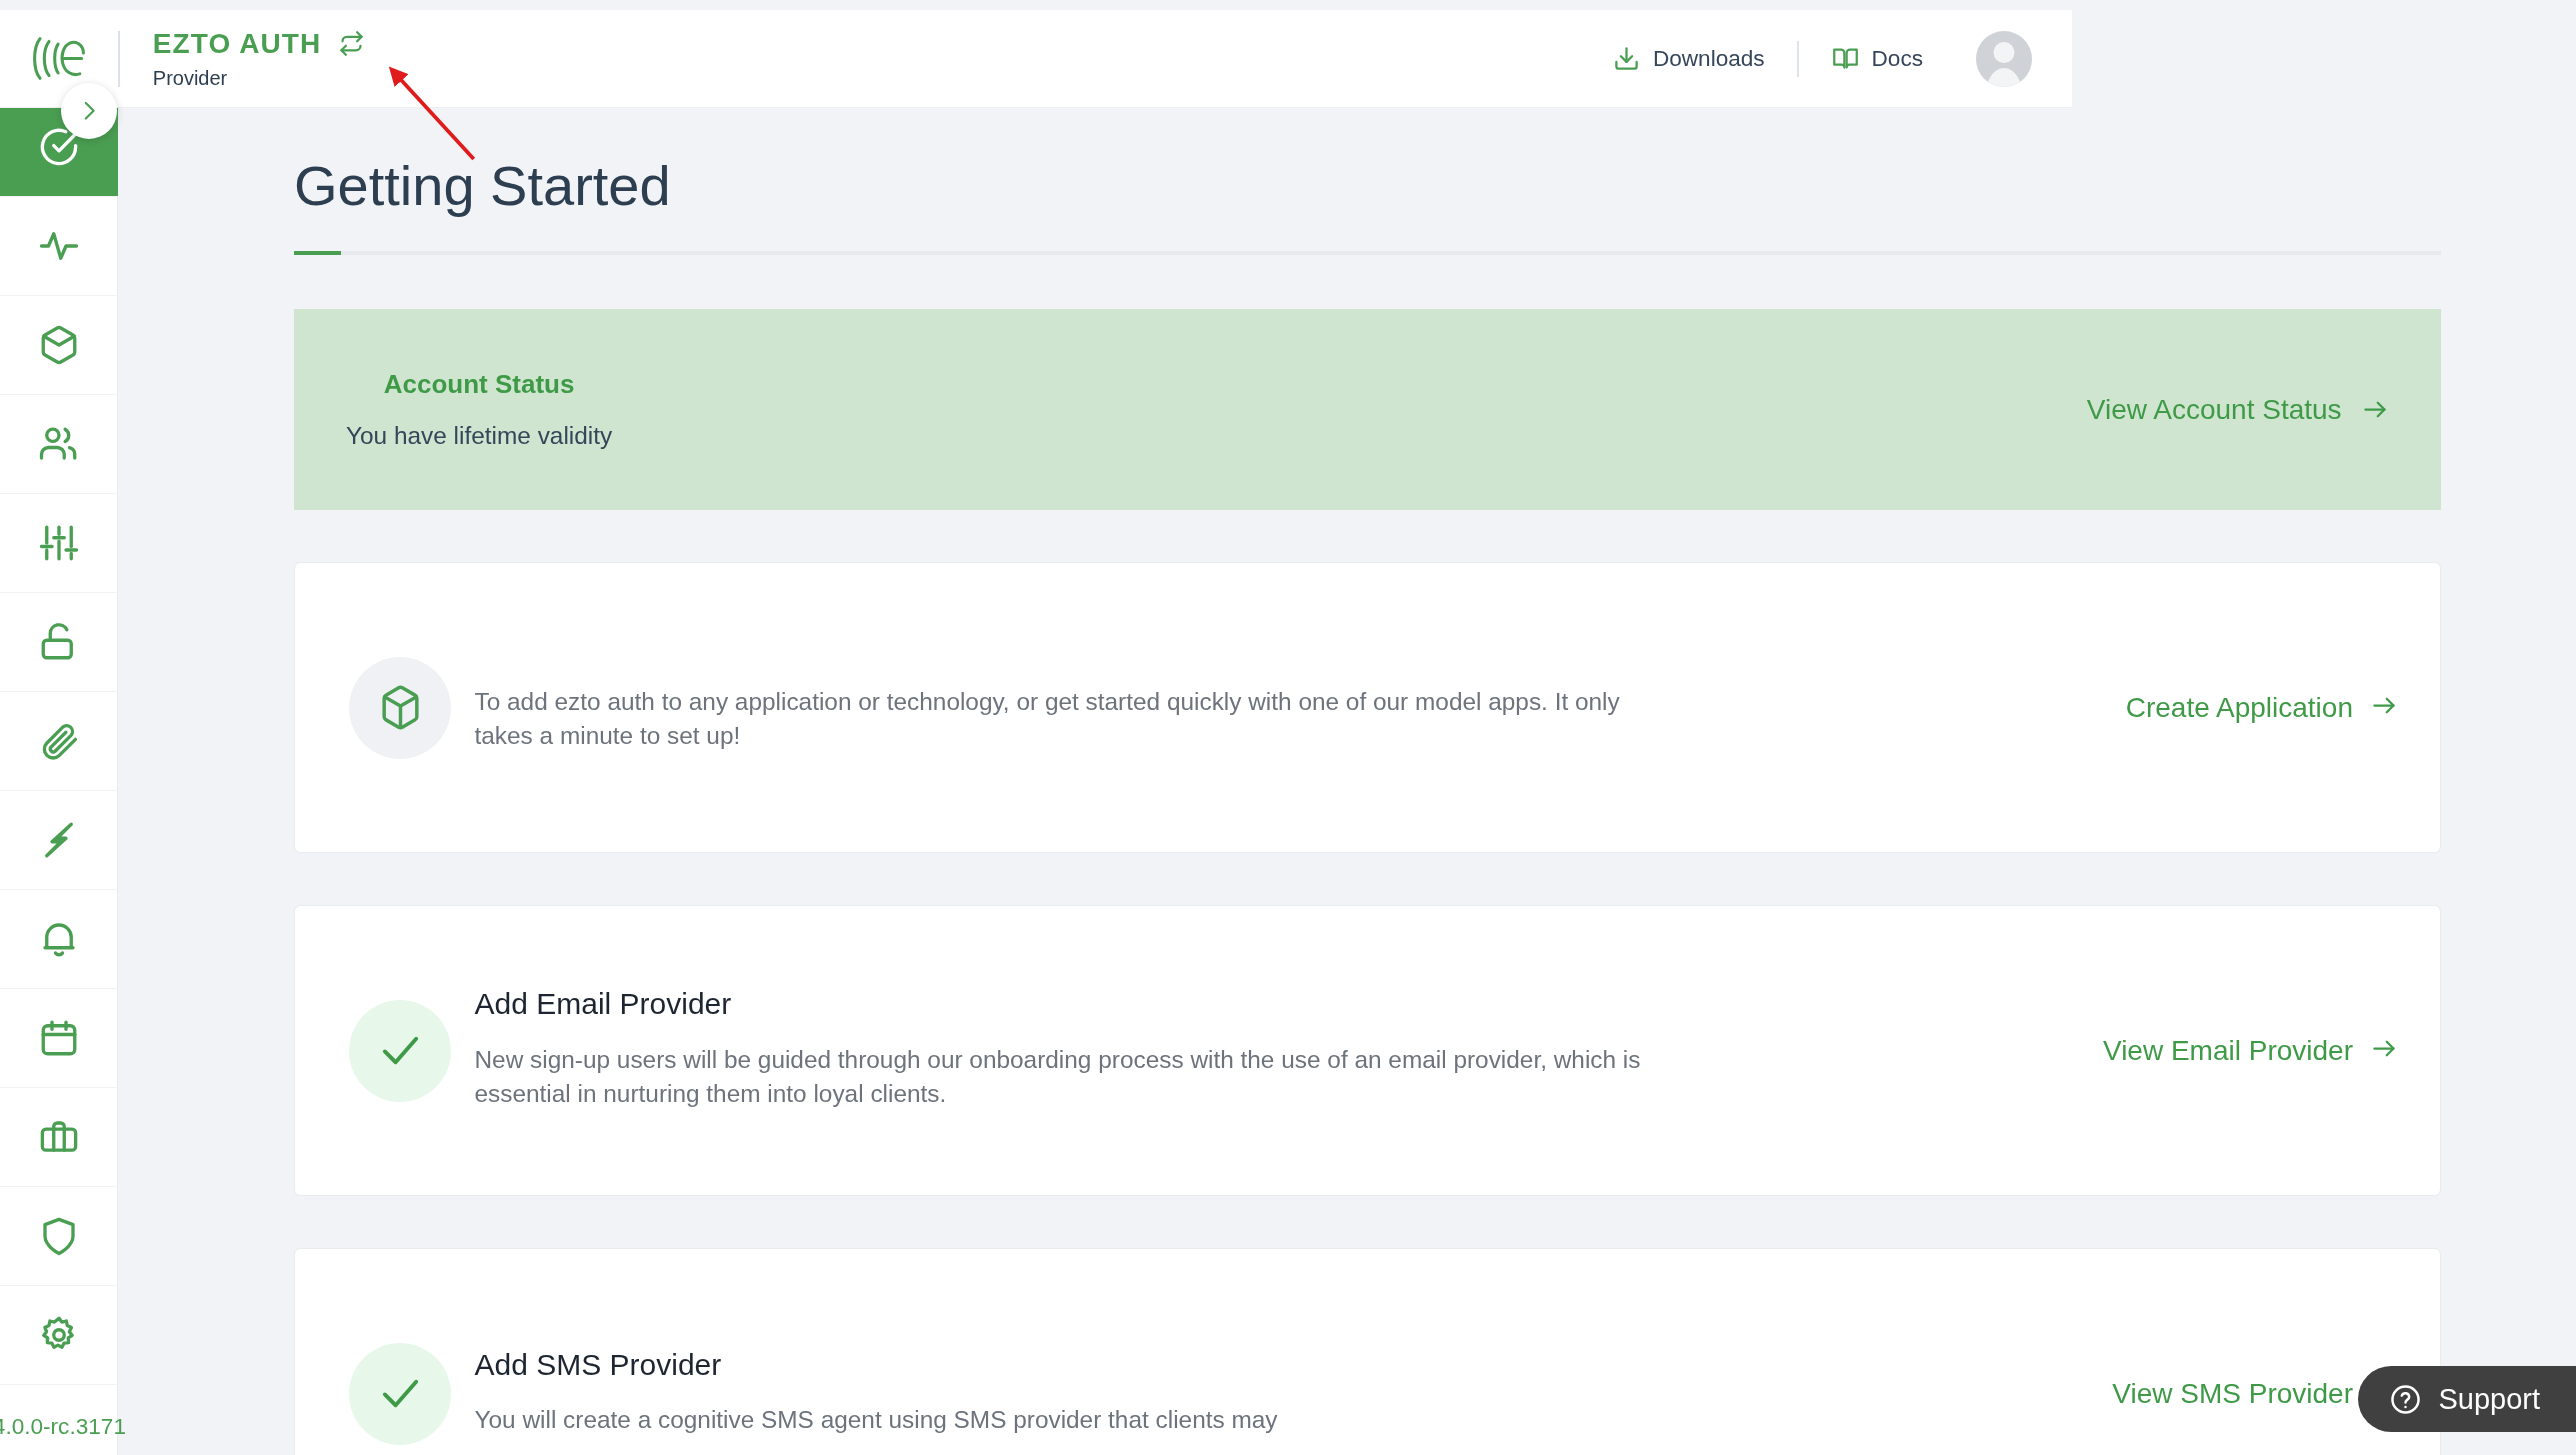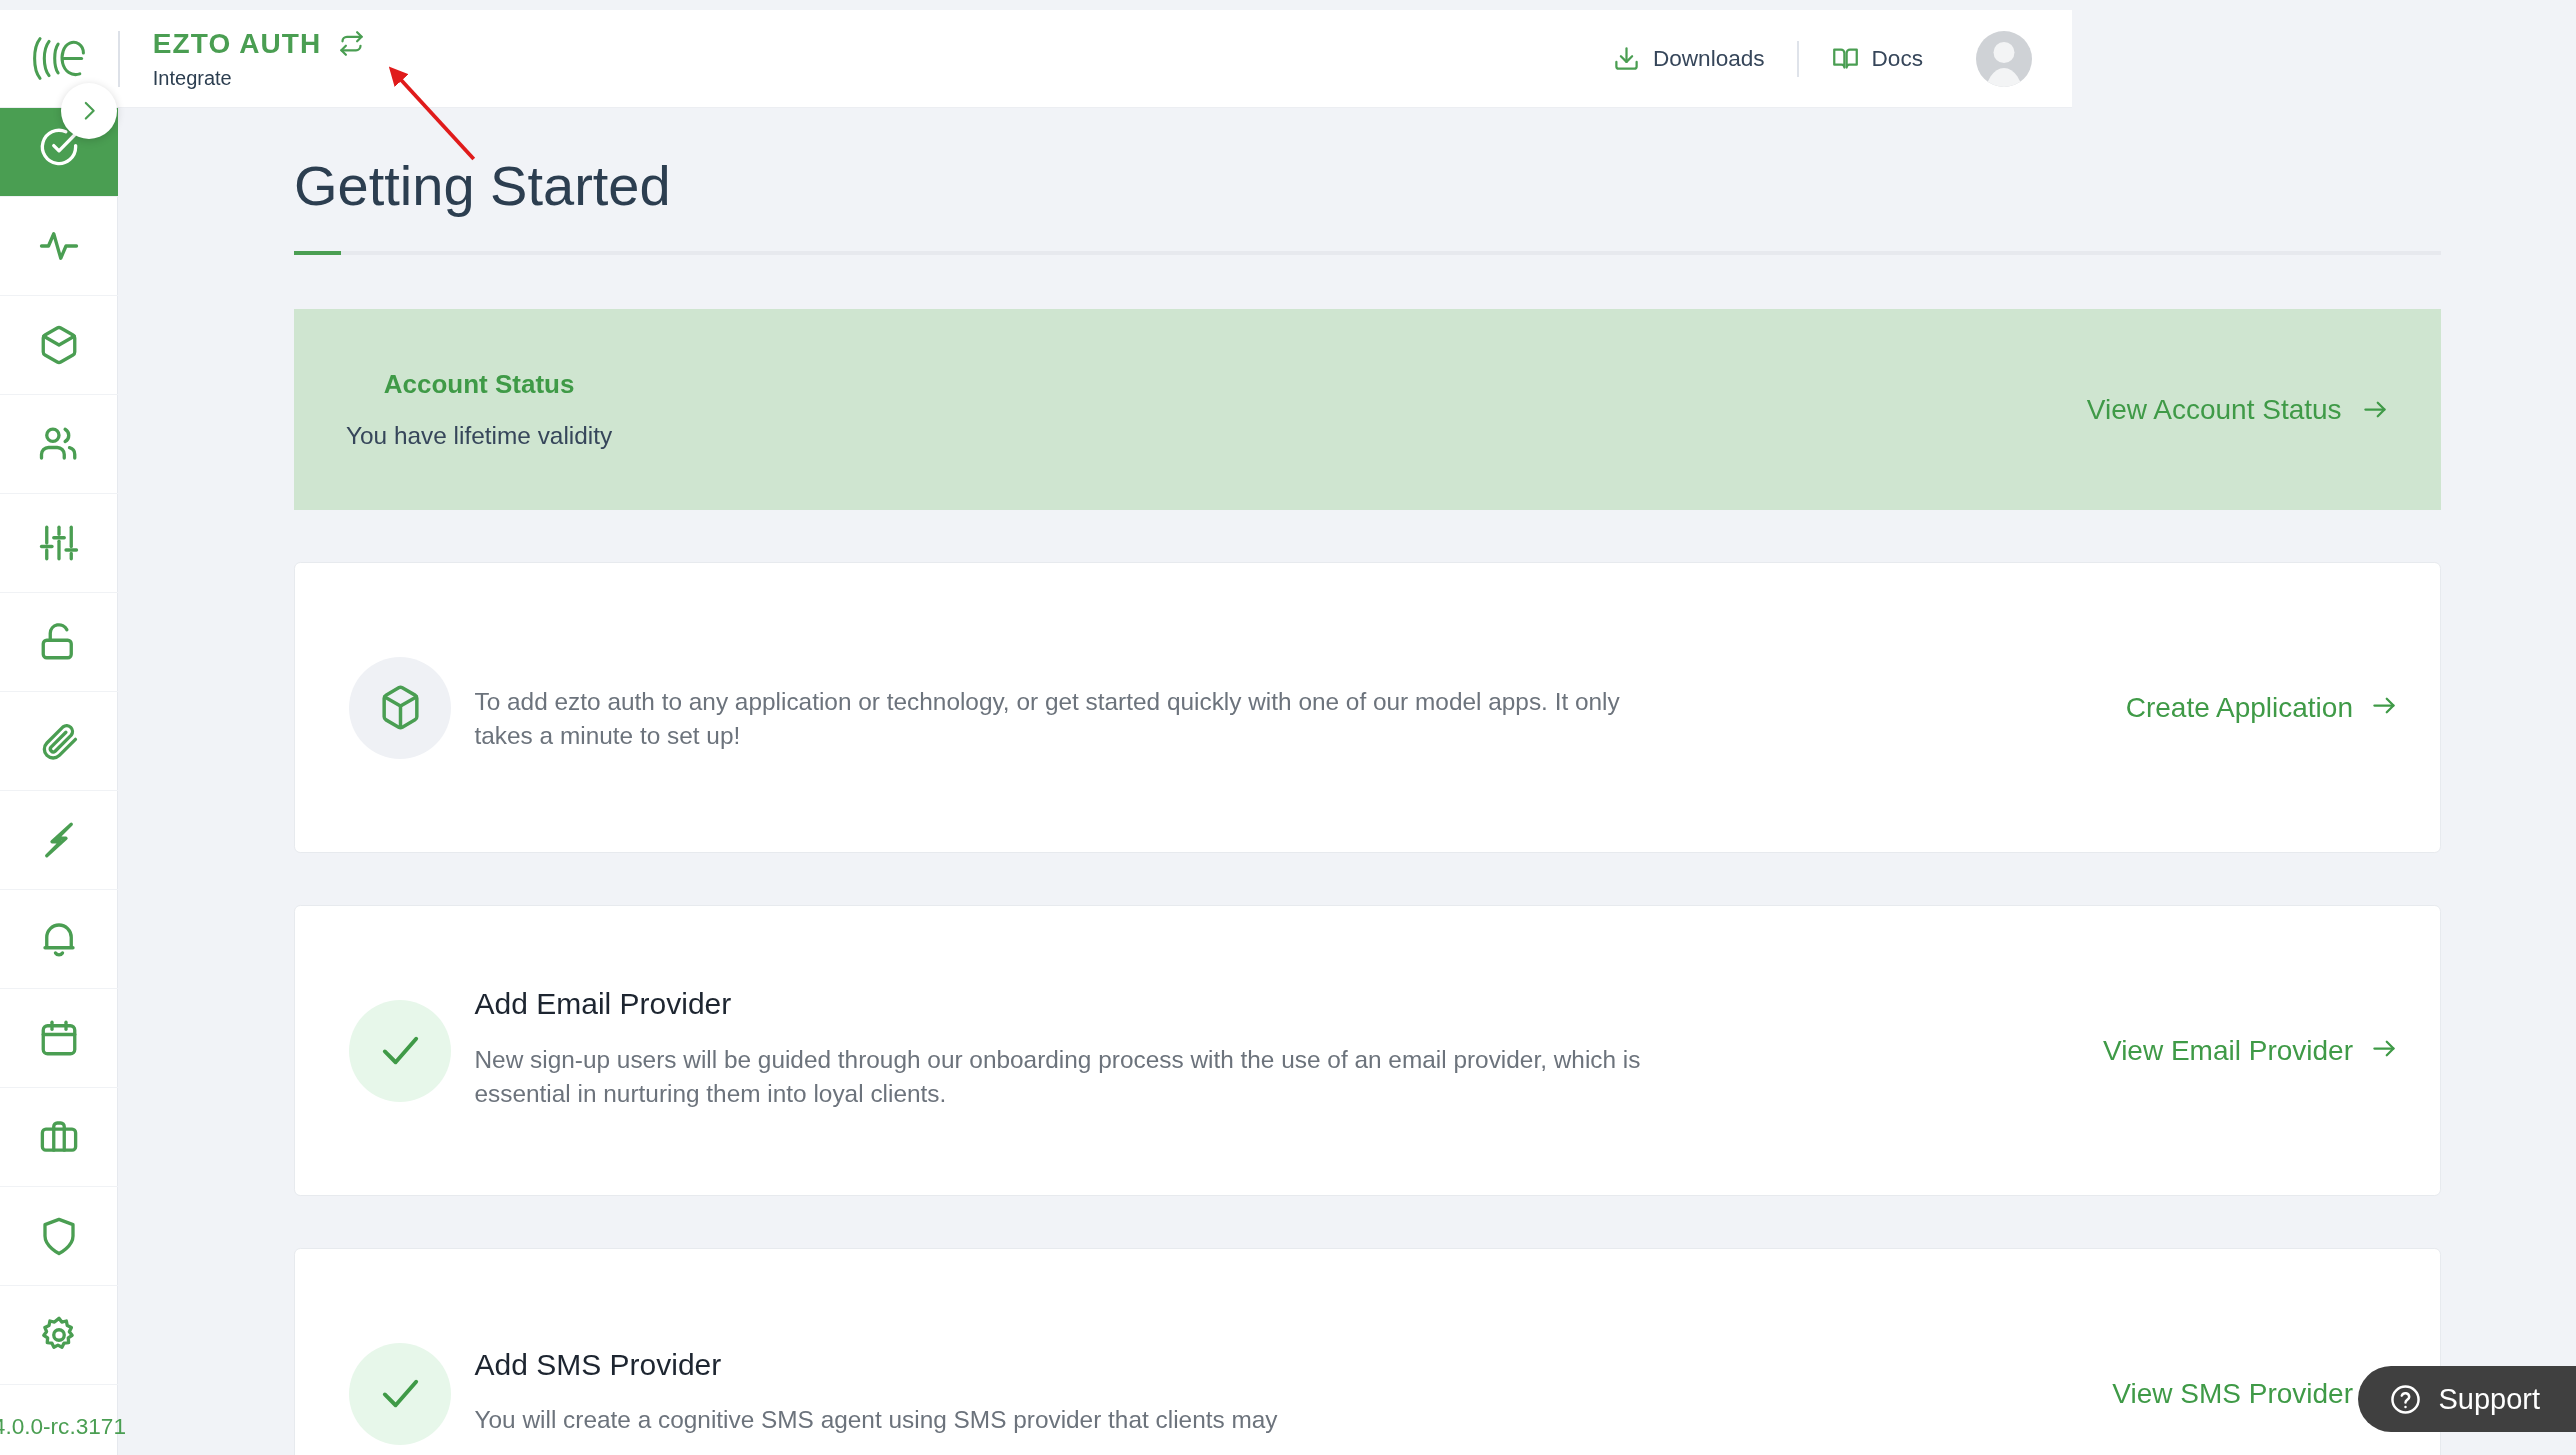--- a/index.html
+++ b/index.html
@@ -175,21 +175,21 @@
       <span class="brand-title">EZTO AUTH</span>
       <span style="display:flex;">
         <svg width="27" height="27" viewBox="0 0 24 24" fill="none" stroke="#4a9e52" stroke-width="2" stroke-linecap="round" stroke-linejoin="round">
           <polyline points="17 2 21 6 17 10"></polyline>
             <path d="M21 6H8a4 4 0 0 0-4 4"></path>
           <polyline points="7 22 3 18 7 14"></polyline>
             <path d="M3 18h13a4 4 0 0 0 4-4"></path>
         </svg>
       </span>
     </div>
-    <span class="brand-sub">Integrate</span>
+    <span class="brand-sub">Provider</span>
   </div>
 
   <div class="header-right">
     <div class="hdr-btn">
       <span style="display:flex;">
         <svg width="27" height="27" viewBox="0 0 24 24" fill="none" stroke="#4a9e52" stroke-width="2" stroke-linecap="round" stroke-linejoin="round">
           <path d="M21 15v4a2 2 0 0 1-2 2H5a2 2 0 0 1-2-2v-4"></path>
           <polyline points="7 10 12 15 17 10"></polyline>
             <line x1="12" y1="15" x2="12" y2="3"></line>
         </svg>

